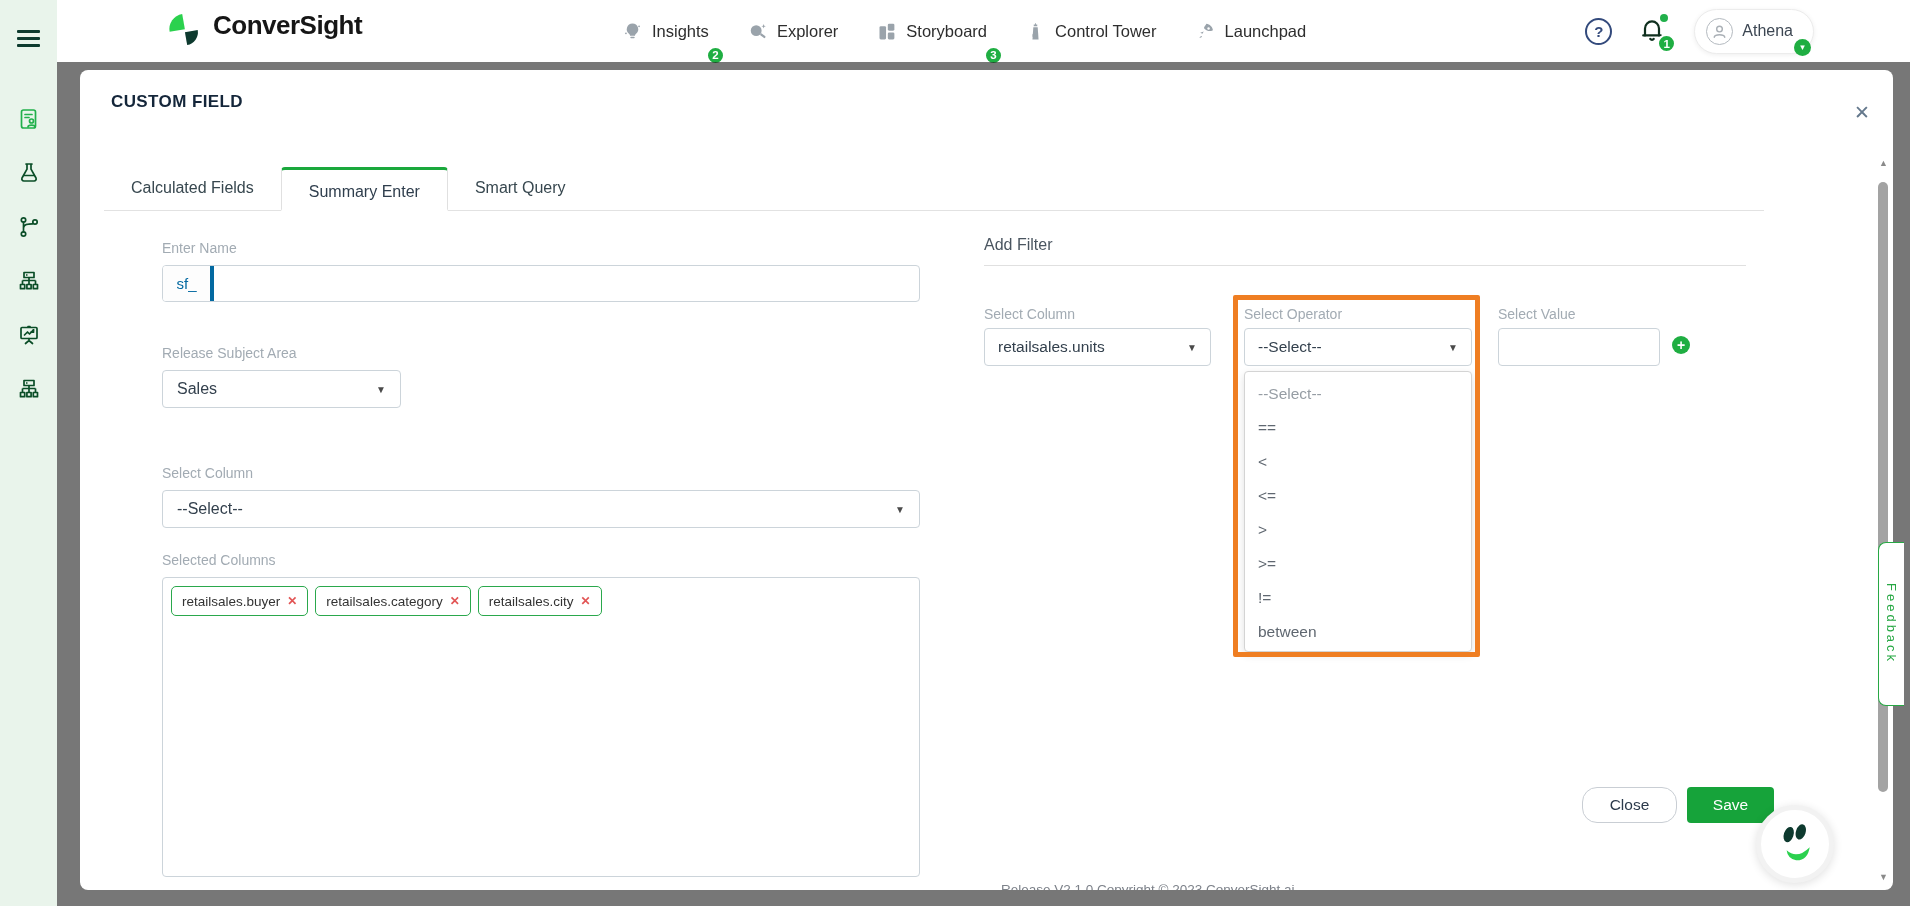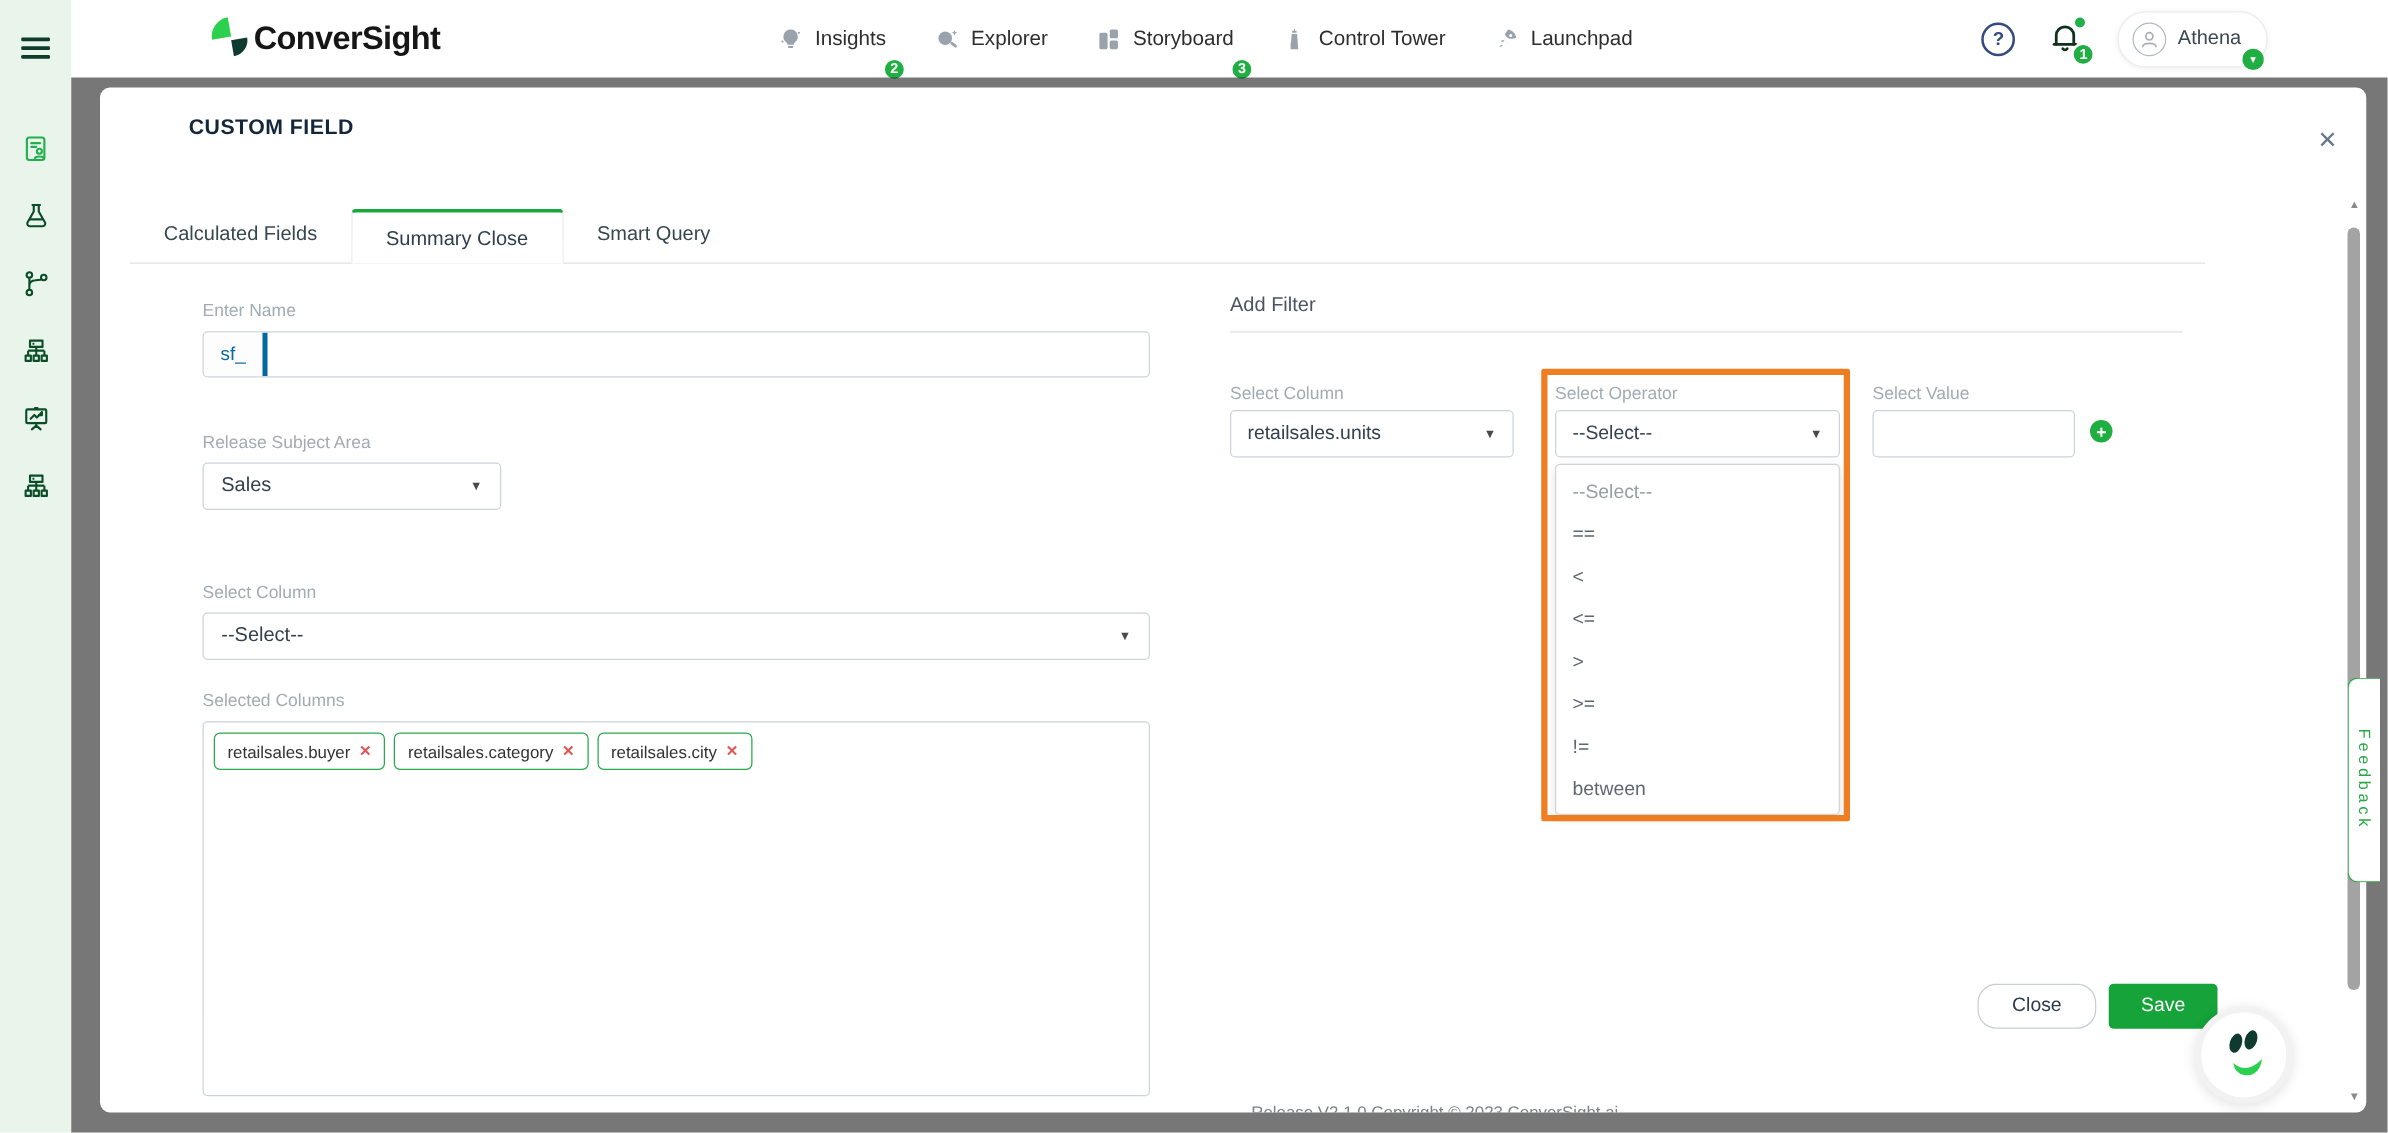--- a/index.html
+++ b/index.html
@@ -11,21 +11,21 @@
     background:#e9f4eb; z-index:5; display:flex; flex-direction:column; align-items:center; }
   .hamburger { margin-top:26px; cursor:pointer; }
   .hamburger div { width:23px; height:3px; background:#0d3b2e; border-radius:1px; margin:4px 0; }
   .rail-icons { margin-top:56px; display:flex; flex-direction:column; gap:30px; align-items:center; }
   .rail-icon { width:24px; height:24px; color:#0a4d27; cursor:pointer; }
   .rail-icon.active { color:#21b04b; }
   .rail-icon svg { width:24px; height:24px; display:block; }
 
   
   .topbar { position:absolute; left:57px; top:0; right:0; height:62px; background:#fff; z-index:4; }
-  .logo { position:absolute; left:106px; top:10px; display:flex; align-items:center; }
+  .logo { position:absolute; left:106px; top:10px; display:flex; align-items:flex-start; gap:10px; }
   .logo-text { font-size:26px; font-weight:700; color:#161616; letter-spacing:-0.5px; }
   .nav { position:absolute; left:565px; top:0; height:62px; display:flex; align-items:center; gap:38px; }
   .nav-item { position:relative; display:flex; align-items:center; gap:9px; font-size:16.5px;
     color:#2e2e2e; cursor:pointer; white-space:nowrap; }
   .nav-item svg { width:21px; height:21px; display:block; }
   .nav-badge { position:absolute; right:-16px; top:25px; min-width:19px; height:19px; border-radius:10px;
     background:#1fae42; color:#fff; font-size:11.5px; font-weight:700; display:flex; align-items:center;
     justify-content:center; border:2px solid #fff; padding:0 2px; }
   .top-right { position:absolute; right:96px; top:8px; height:46px; display:flex; align-items:center; gap:26px; }
   .help-circle { width:27px; height:27px; border-radius:50%; border:2.5px solid #334a7c; color:#334a7c;
@@ -44,21 +44,21 @@
   .avatar svg { width:17px; height:17px; }
   .profile-name { font-size:16px; color:#3c4652; }
   .profile-chevron { position:absolute; right:2px; bottom:-3px; width:17px; height:17px; border-radius:50%;
     background:#1fae42; color:#fff; font-size:9px; display:flex; align-items:center; justify-content:center; }
 
   
   .overlay { position:absolute; left:57px; top:62px; right:0; bottom:0; background:rgba(20,20,20,0.58); z-index:10; }
   .modal { position:absolute; left:80px; top:70px; width:1813px; height:820px; background:#fff;
     border-radius:8px; z-index:20; overflow:hidden; }
   .modal-title { position:absolute; left:31px; top:22px; font-size:17px; font-weight:700;
-    color:#14263a; letter-spacing:0.4px;margin-left:40px; }
+    color:#14263a; letter-spacing:0.4px; }
   .modal-close { position:absolute; left:1768px; top:28px; font-size:19px; color:#64788c; cursor:pointer;
     width:28px; height:28px; display:flex; align-items:center; justify-content:center; }
 
   
   .tabs { position:absolute; left:24px; top:96px; width:1660px; height:45px; display:flex;
     align-items:flex-end; border-bottom:1px solid #e2e2e2; }
   .tab { height:44px; line-height:44px; padding:0 27px; font-size:16px; color:#37474f; cursor:pointer; }
   .tab.active { background:#fff; border:1px solid #e0e0e0; border-top:3px solid #1aa83c;
     border-bottom:2px solid #fff; border-radius:4px 4px 0 0; margin-bottom:-1px; color:#2f3e4d; }
 
@@ -285,21 +285,21 @@
 </div>
 
 <div class="overlay"></div>
 
 <div class="modal">
   <div class="modal-title">CUSTOM FIELD</div>
   <div class="modal-close">✕</div>
 
   <div class="tabs">
     <div class="tab">Calculated Fields</div>
-    <div class="tab active">Summary Close</div>
+    <div class="tab active">Summary Enter</div>
     <div class="tab">Smart Query</div>
   </div>
 
   <div class="form-left">
     <div class="field-label">Enter Name</div>
     <div class="name-input mb43">
       <div class="name-prefix">sf_</div>
     </div>
 
     <div class="field-label">Release Subject Area</div>

